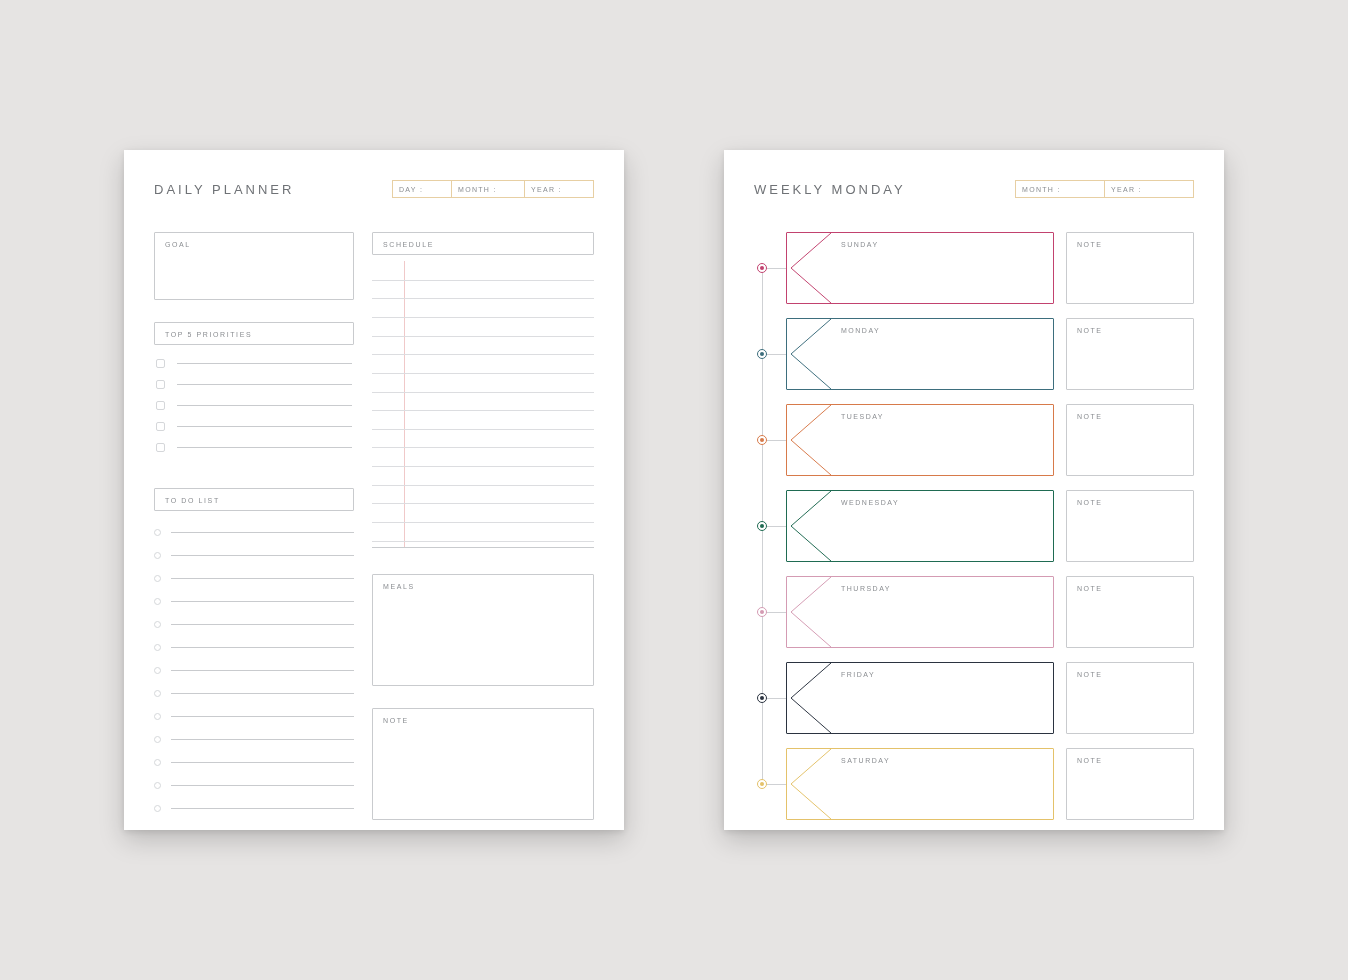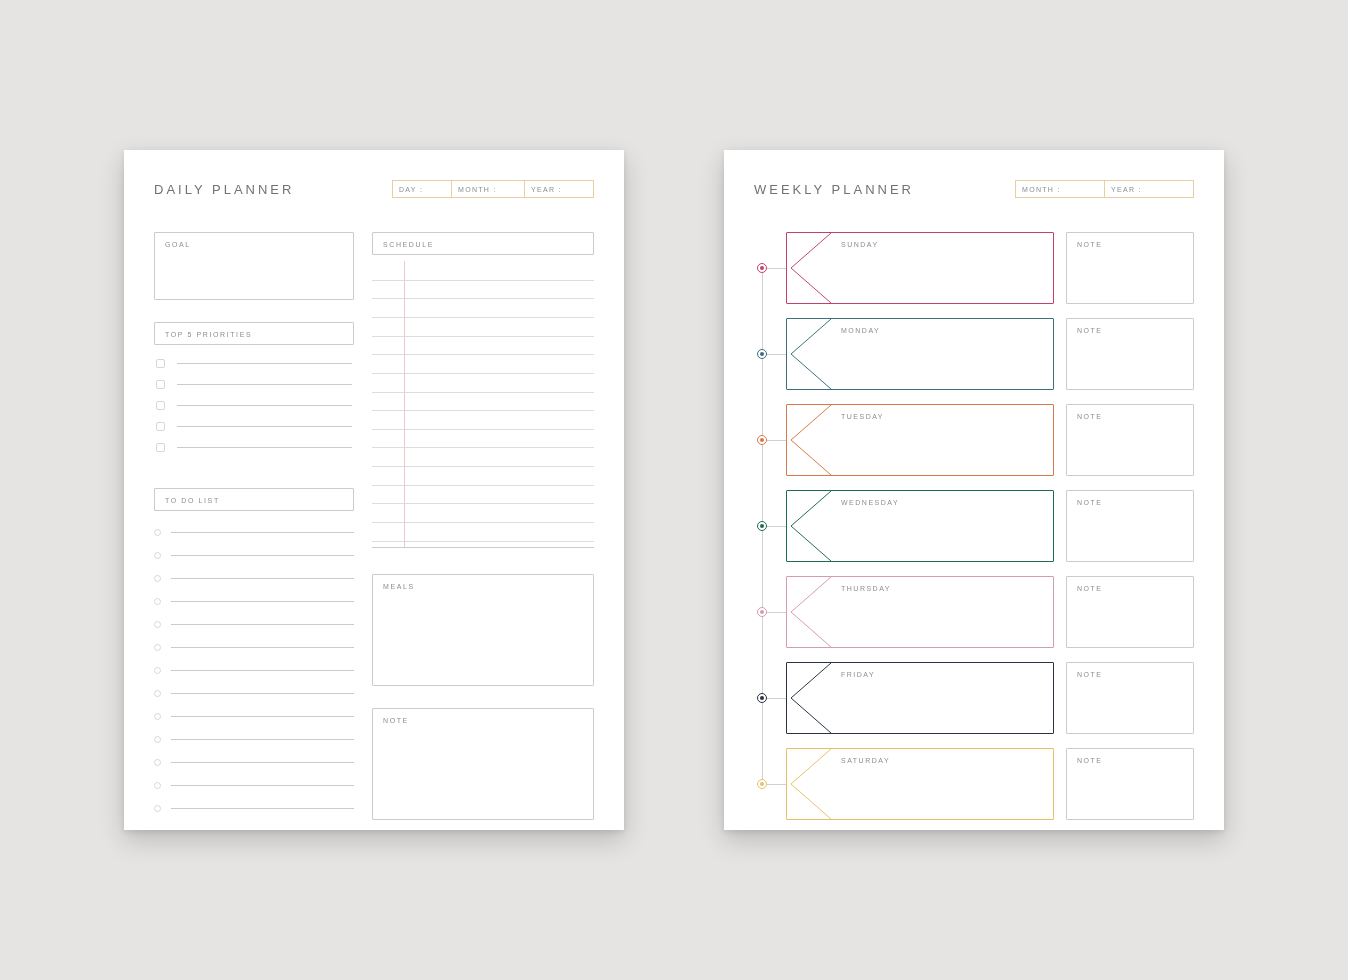--- a/index.html
+++ b/index.html
@@ -291,21 +291,21 @@
       </div>
       <div class="box note">
         <span class="sec-label">NOTE</span>
       </div>
     </div>
   </div>
 </div>
 
 <div class="page">
   <div class="pg-header">
-    <div class="pg-title">WEEKLY PLANNER</div>
+    <div class="pg-title">WEEKLY MONDAY</div>
     <div class="date-fields">
       <div class="date-field" style="border-color: rgb(231, 207, 163); width: 90px;">MONTH :</div>
       <div class="date-field" style="border-color: rgb(231, 207, 163); width: 90px;">YEAR :</div>
     </div>
   </div>
 
   <div class="weekly-body" id="weekly-body">
       <div class="w-row">
     <div class="w-spine"></div>
     <div class="w-connector"></div>

